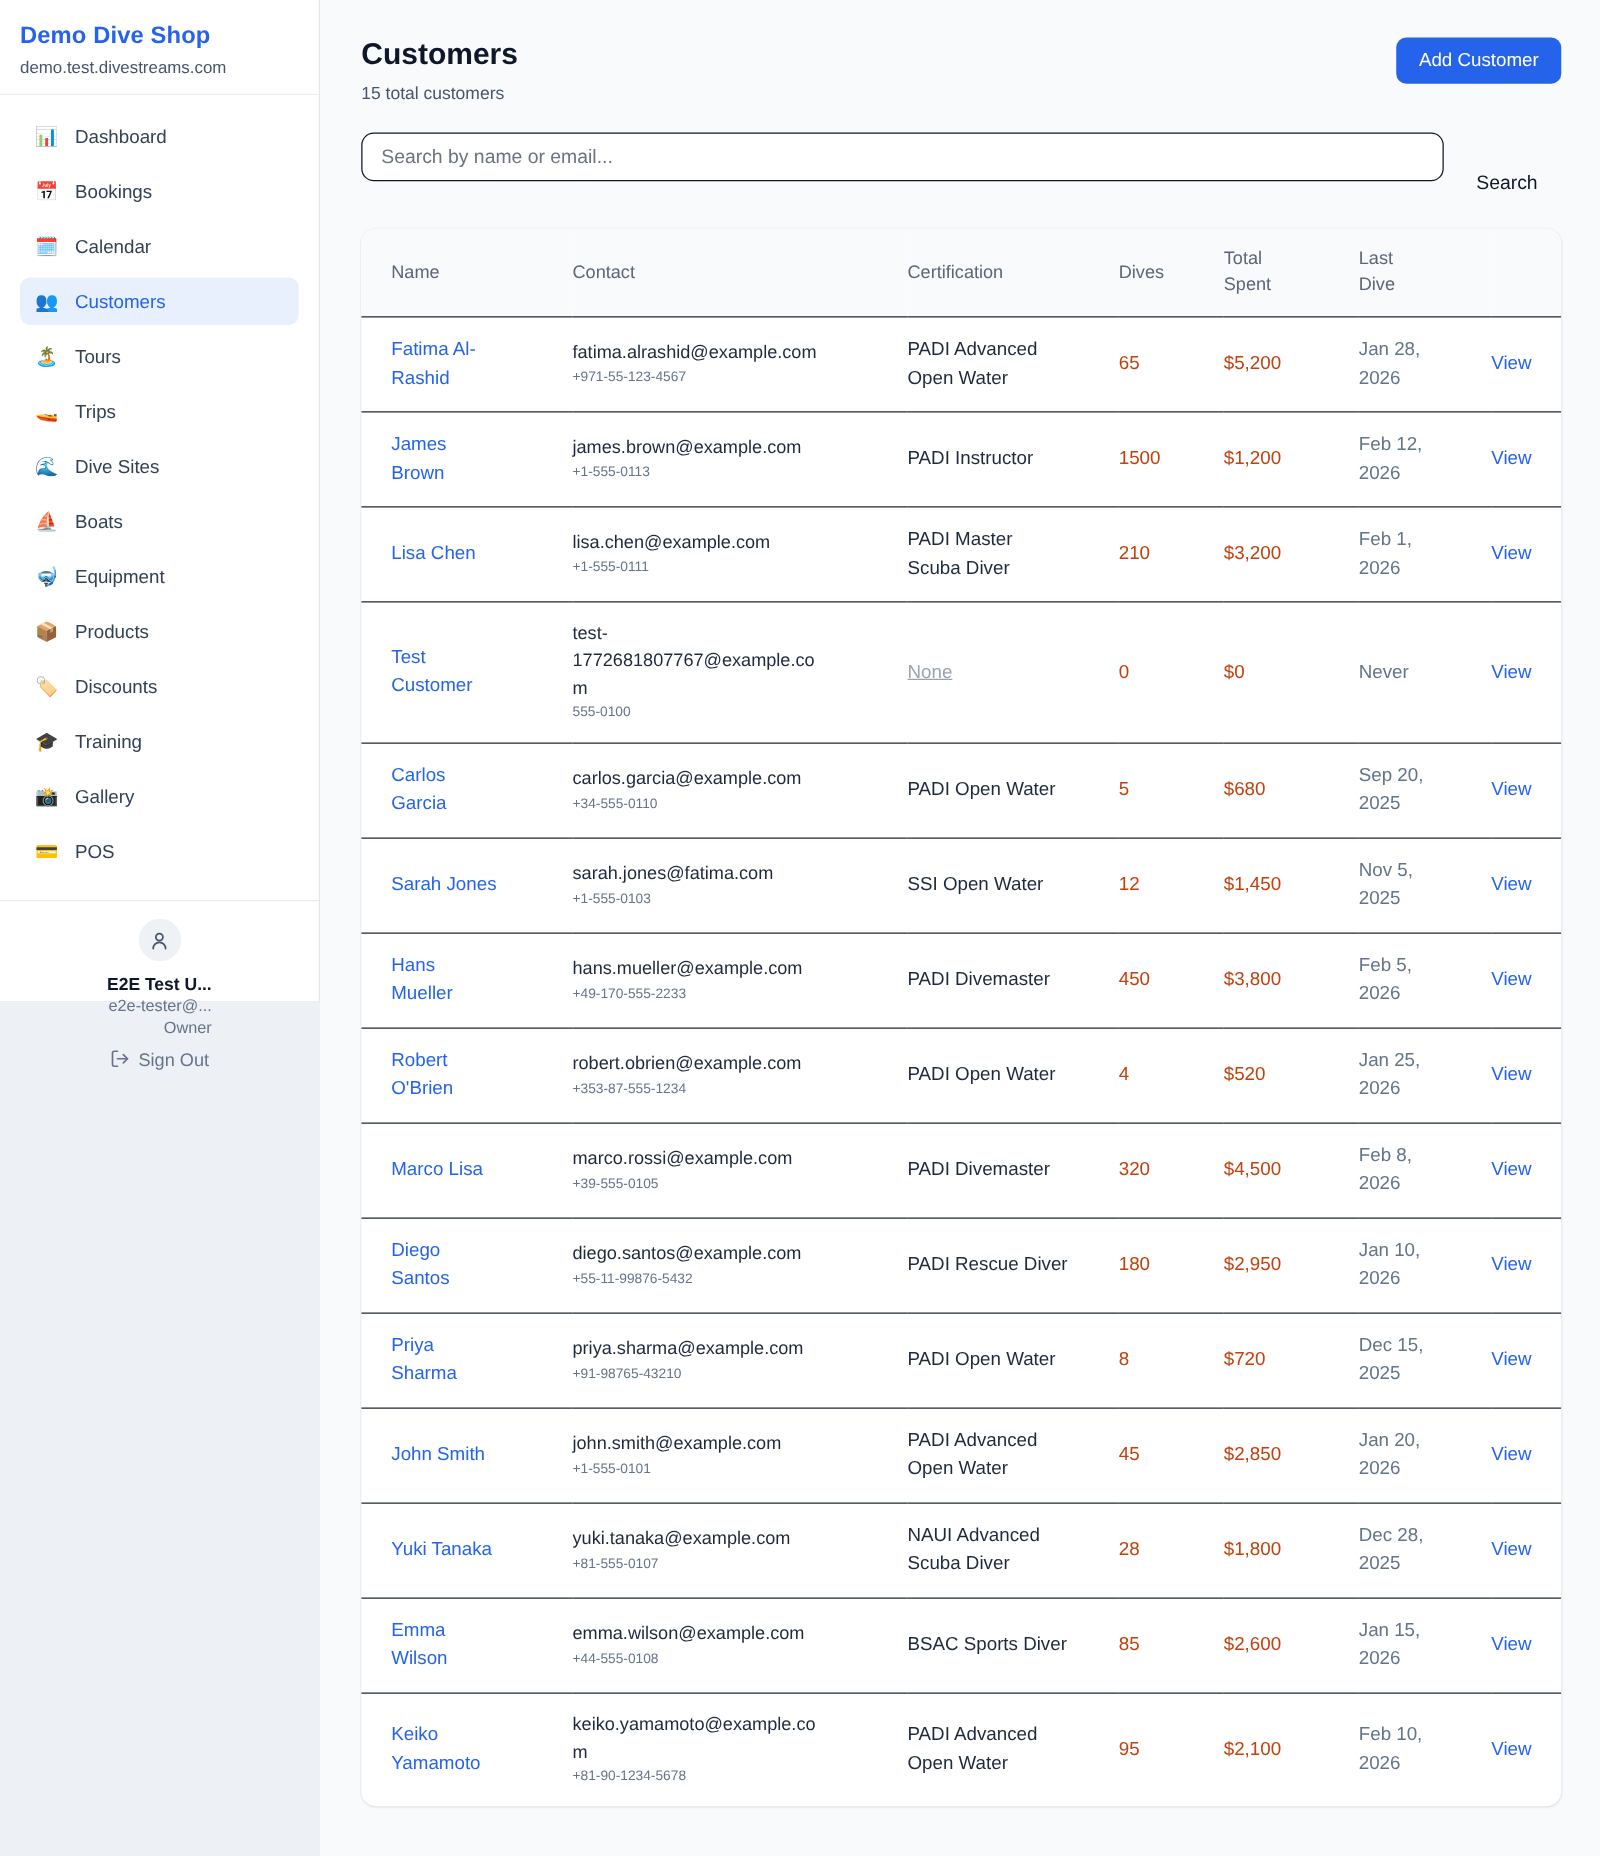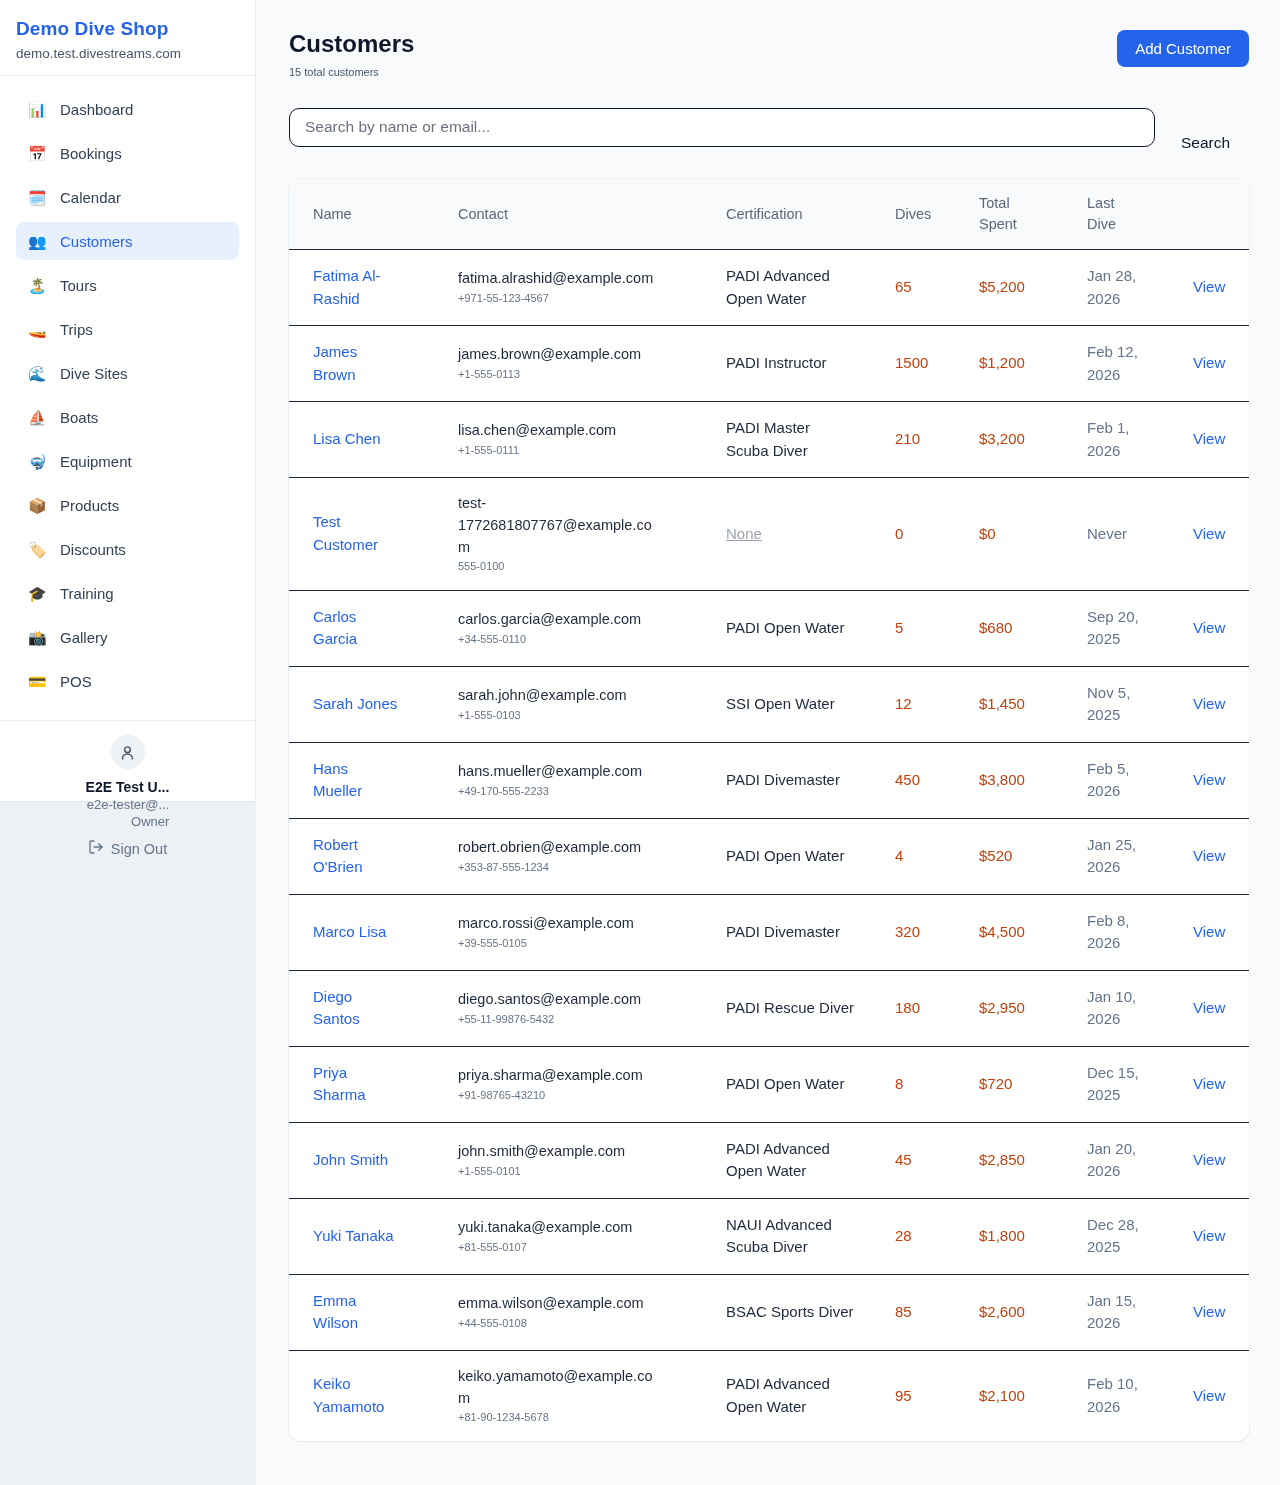--- a/index.html
+++ b/index.html
@@ -46,27 +46,27 @@
   .user-meta .uemail, .user-meta .urole { font-size:13px; color:#64748b; margin-top:2px;text-align:right; }
   .signout {
     display:flex; align-items:center; gap:7px;
     font-size:14.5px; color:#64748b; cursor:pointer; white-space:nowrap;
     background:none; border:none; font-family:inherit;
   }
   
   .main { flex:1; min-height:1485px; background:#f8fafc; padding:30px 31px 0 33px; }
   .page-head { display:flex; justify-content:space-between; align-items:flex-start; }
   .page-head h2 { font-size:24px; font-weight:800; color:#0f172a; }
-  .page-head .subtitle { font-size:11px; color:#475569; margin-top:8px; }
+  .page-head .subtitle { font-size:14px; color:#475569; margin-top:8px; }
   .btn-primary {
     background:#2563eb; color:#fff; border:none; border-radius:8px;
     height:37px; padding:0 18px; font-size:15px; font-weight:500;
     font-family:inherit; cursor:pointer;
   }
-  .search-row { margin-top:24px; display:flex; align-items:center; }
+  .search-row { margin-top:24px; display:flex; }
   .search-input {
     width:866px; height:39px;
     border:1.5px solid #0f172a; border-radius:10px;
     padding:0 15px; font-size:15.5px; font-family:inherit;
     color:#0f172a; background:#fff; outline:none;
   }
   .search-input::placeholder { color:#6b7280; }
   .btn-search {
     margin-left:26px; background:none; border:none; cursor:pointer;
     font-size:15.5px; font-weight:500; color:#0f172a; font-family:inherit;margin-top:32px;
@@ -353,21 +353,21 @@
           </td>
           <td>
             <a class="view-link">View</a>
           </td>
         </tr>
           <tr>
           <td>
             <a class="name-link">Sarah Jones</a>
           </td>
           <td>
-            <div class="contact-email">sarah.john@example.com</div>
+            <div class="contact-email">sarah.jones@fatima.com</div>
             <div class="contact-phone">+1-555-0103</div>
           </td>
           <td>
             <div class="cert">SSI Open Water</div>
           </td>
           <td>
             <span class="num">12</span>
           </td>
           <td>
             <span class="num">$1,450</span>

